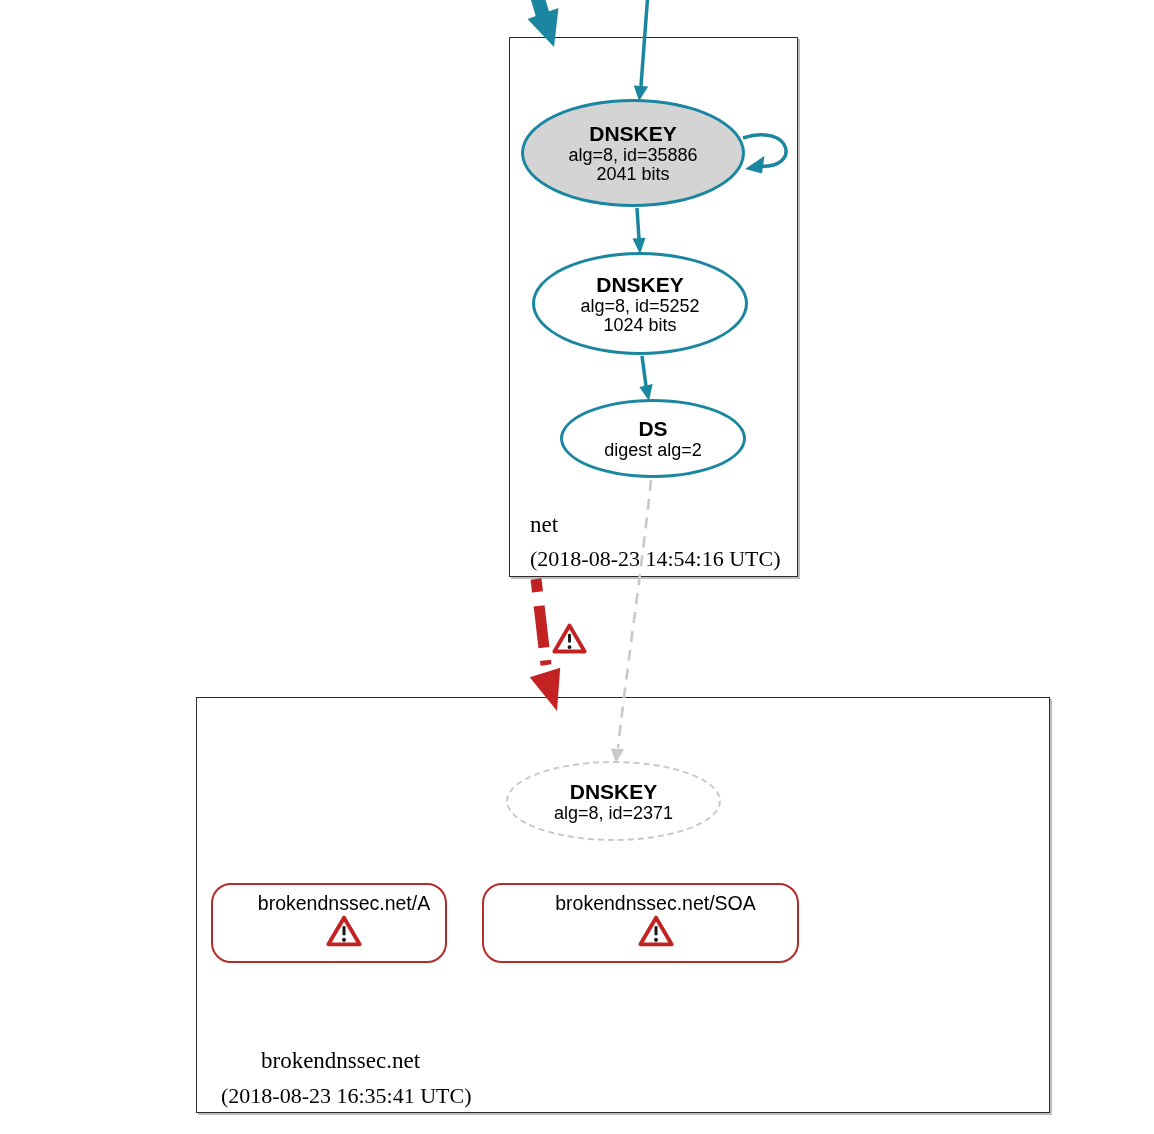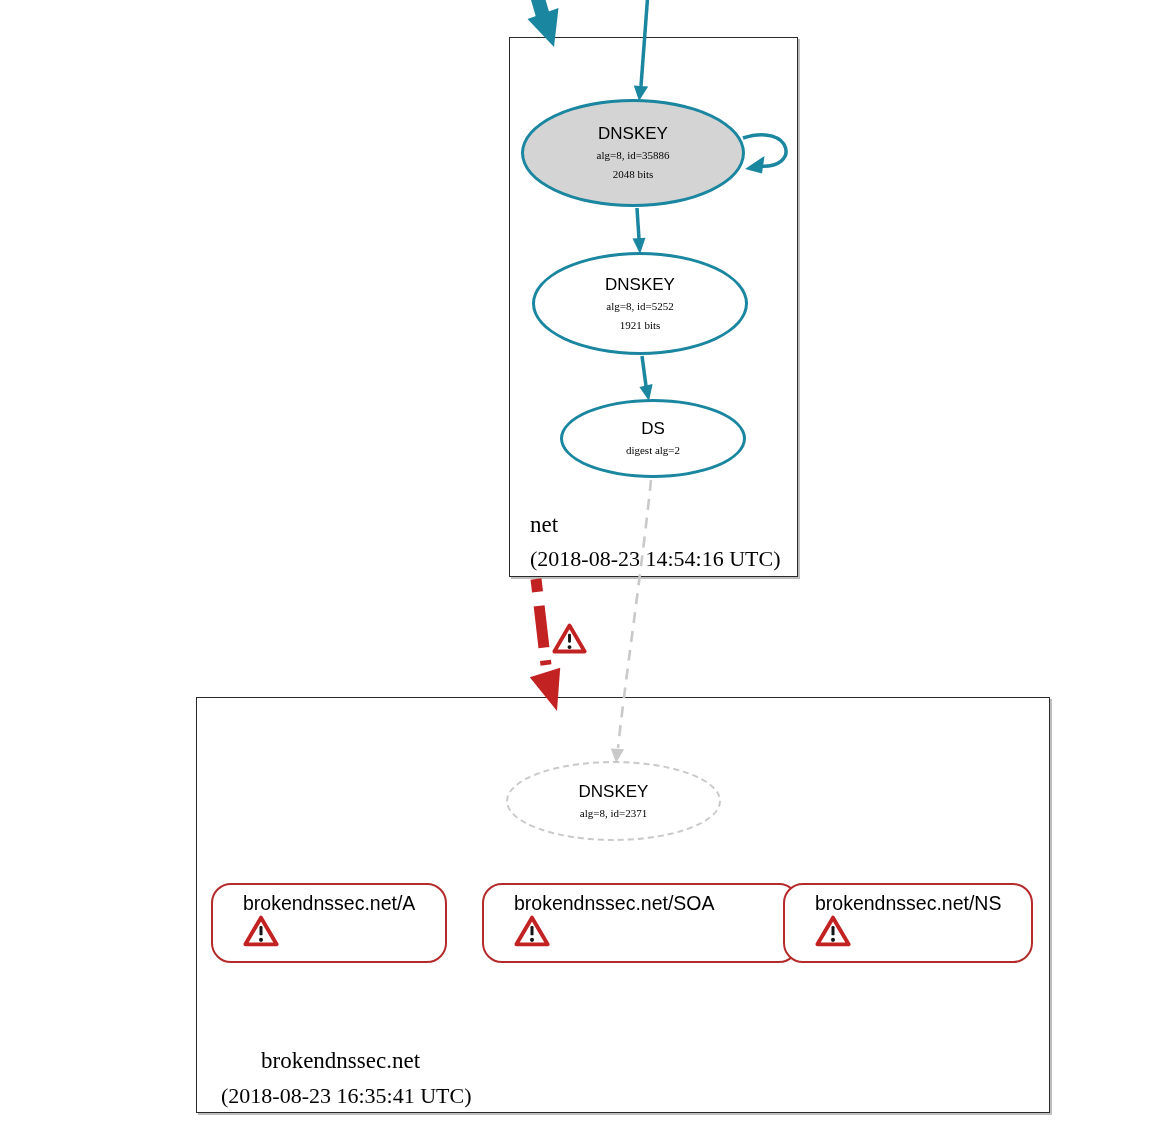--- a/index.html
+++ b/index.html
@@ -13,25 +13,25 @@
   .zone-box{position:absolute;border:1.5px solid #2a2a2a;background:transparent;
             box-shadow:2px 2px 0 rgba(110,110,110,.45);}
   .zone-name{position:absolute;font-family:"Liberation Serif",serif;font-size:23px;color:var(--ink);}
   .zone-ts{position:absolute;font-family:"Liberation Serif",serif;font-size:22px;color:var(--ink);}
 
   .node{position:absolute;display:flex;flex-direction:column;align-items:center;
         justify-content:center;text-align:center;background:#fff;z-index:2;}
   .ellipse{border-radius:50%;border:3px solid var(--teal);}
   .ellipse.ksk{background:var(--node-fill-gray);}
   .ellipse.insecure{border:2.5px dashed var(--dashed-gray);background:#fff;}
-  .ntitle{font-size:17px;color:var(--ink);line-height:24px;}
-  .ndetail{font-family:Liberation Serif, serif;font-size:11px;line-height:19px;color:var(--ink);}
+  .ntitle{font-size:21px;color:var(--ink);line-height:24px;font-weight:bold;}
+  .ndetail{font-family:Liberation Sans, sans-serif;font-size:18px;line-height:19px;color:var(--ink);}
 
   .rrset{position:absolute;border:2.5px solid var(--border-red);border-radius:20px;
-         background:#fff;display:flex;flex-direction:column;align-items:flex-start;
+         background:#fff;display:flex;flex-direction:column;align-items:center;
          padding-top:7px;z-index:2;padding-left:30px;}
   .rrlabel{font-size:19.5px;color:var(--ink);line-height:23px;}
   .warn{display:block;margin-top:0px;}
 
   svg.overlay{position:absolute;left:0;top:0;z-index:4;pointer-events:none;}
   .float-warn{position:absolute;z-index:5;}
 </style>
 </head>
 <body>
 
@@ -41,27 +41,27 @@
   <div class="zone-name" style="left:530px;top:512px;">net</div>
   <div class="zone-ts" style="left:530px;top:546px;">(2018-08-23 14:54:16 UTC)</div>
 
   <div class="zone-box" style="left:196px;top:697px;width:854px;height:416px;"></div>
   <div class="zone-name" style="left:221px;top:1048px;margin-left:40px;">brokendnssec.net</div>
   <div class="zone-ts" style="left:221px;top:1083px;">(2018-08-23 16:35:41 UTC)</div>
 
   <div class="node ellipse ksk" style="left:521px;top:99px;width:224px;height:108px;">
     <div class="ntitle">DNSKEY</div>
     <div class="ndetail">alg=8, id=35886</div>
-    <div class="ndetail">2048 bits</div>
+    <div class="ndetail">2041 bits</div>
   </div>
 
   <div class="node ellipse" style="left:532px;top:252px;width:216px;height:103px;">
     <div class="ntitle">DNSKEY</div>
     <div class="ndetail">alg=8, id=5252</div>
-    <div class="ndetail">1921 bits</div>
+    <div class="ndetail">1024 bits</div>
   </div>
 
   <div class="node ellipse" style="left:560px;top:399px;width:186px;height:79px;">
     <div class="ntitle">DS</div>
     <div class="ndetail">digest alg=2</div>
   </div>
 
   <div class="node ellipse insecure" style="left:506px;top:761px;width:215px;height:80px;">
     <div class="ntitle">DNSKEY</div>
     <div class="ndetail">alg=8, id=2371</div>
@@ -78,28 +78,20 @@
 
   <div class="rrset" style="left:482px;top:883px;width:317px;height:80px;">
     <div class="rrlabel">brokendnssec.net/SOA</div>
     <svg class="warn" width="36" height="32" viewBox="0 0 24 21">
       <path d="M12 1.6 L22.4 19.4 H1.6 Z" fill="#fff" stroke="var(--error-red)" stroke-width="2.6" stroke-linejoin="round"></path>
       <rect x="11" y="7.2" width="2" height="6.2" rx="0.8" fill="#151515"></rect>
       <circle cx="12" cy="16.4" r="1.35" fill="#151515"></circle>
     </svg>
   </div>
 
-  <div class="rrset" style="left:783px;top:883px;width:250px;height:80px;">
-    <div class="rrlabel">brokendnssec.net/NS</div>
-    <svg class="warn" width="36" height="32" viewBox="0 0 24 21">
-      <path d="M12 1.6 L22.4 19.4 H1.6 Z" fill="#fff" stroke="var(--error-red)" stroke-width="2.6" stroke-linejoin="round"></path>
-      <rect x="11" y="7.2" width="2" height="6.2" rx="0.8" fill="#151515"></rect>
-      <circle cx="12" cy="16.4" r="1.35" fill="#151515"></circle>
-    </svg>
-  </div>
 
   <svg class="float-warn" style="left:552px;top:623px;" width="35" height="31" viewBox="0 0 24 21">
     <path d="M12 1.6 L22.4 19.4 H1.6 Z" fill="#fff" stroke="var(--error-red)" stroke-width="2.6" stroke-linejoin="round"></path>
     <rect x="11" y="7.2" width="2" height="6.2" rx="0.8" fill="#151515"></rect>
     <circle cx="12" cy="16.4" r="1.35" fill="#151515"></circle>
   </svg>
 
   <svg class="overlay" width="1154" height="1134" viewBox="0 0 1154 1134">
 
     <g>

